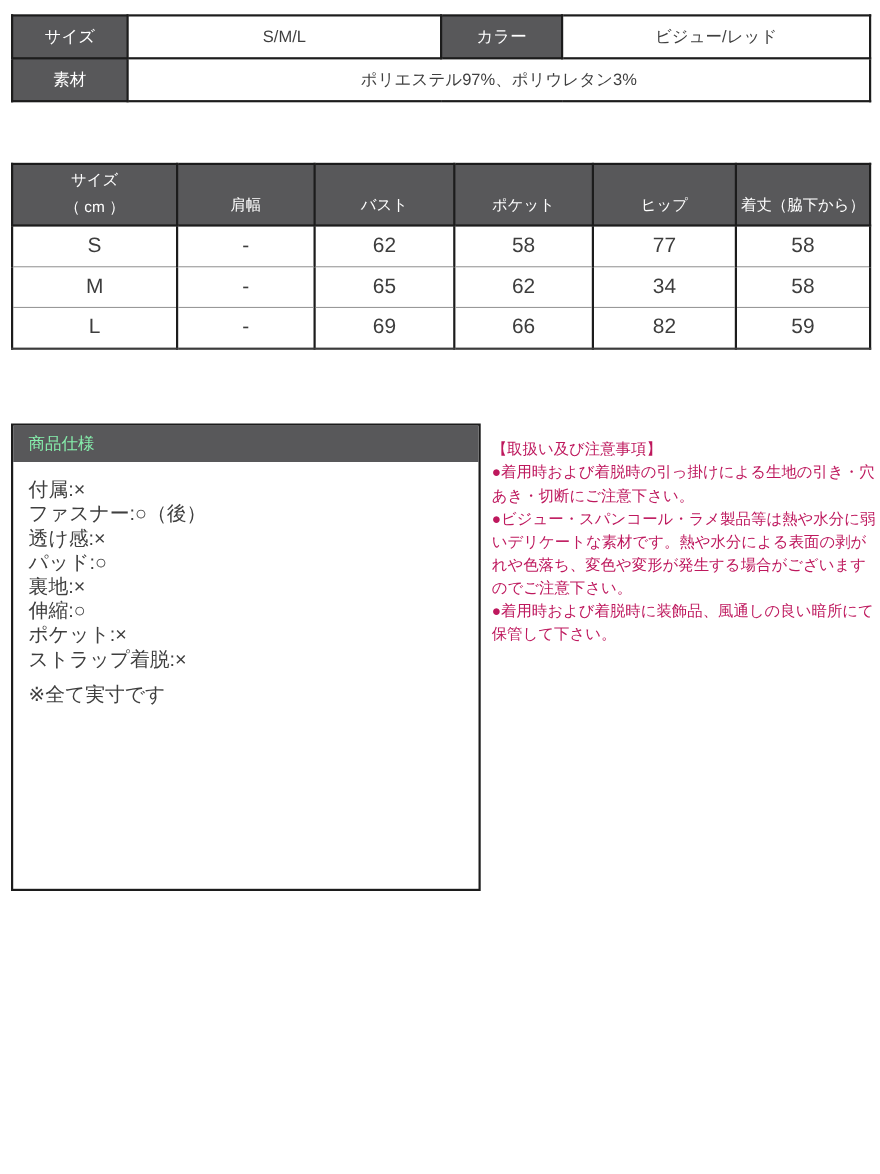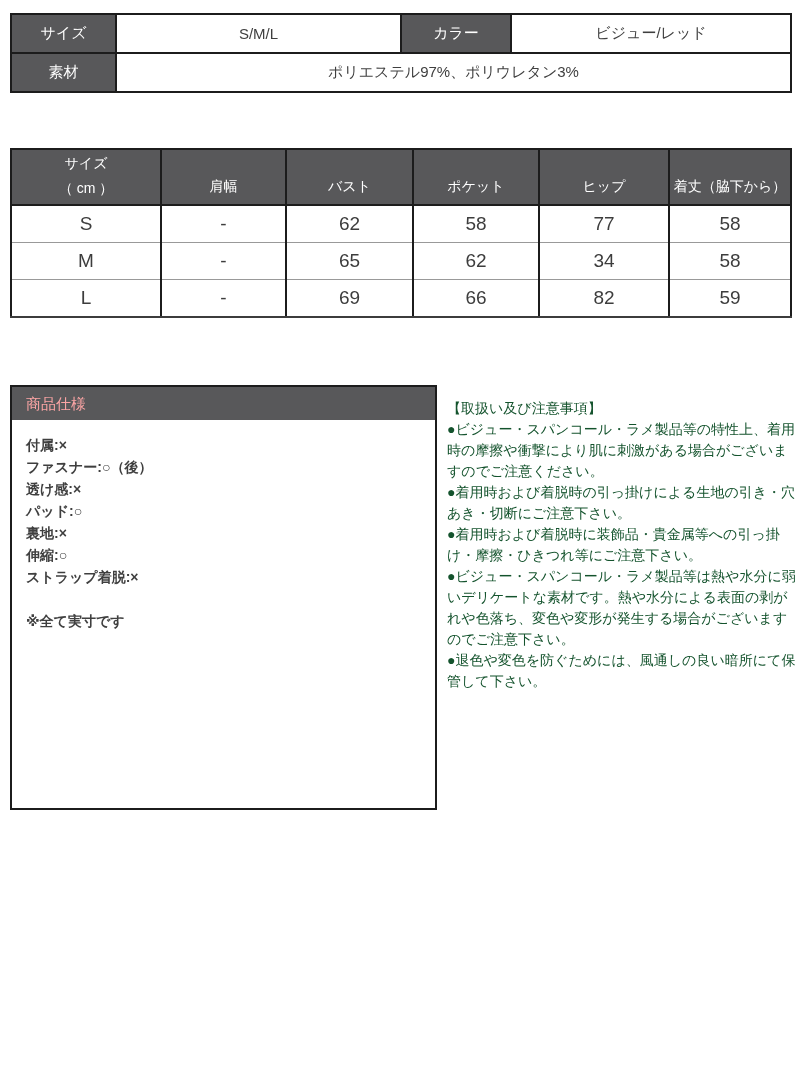--- a/index.html
+++ b/index.html
@@ -73,43 +73,42 @@
   
   .spec-box {
     position: absolute;
     left: 10px; top: 385px;
     width: 423px; height: 421px;
     border: 2px solid #1c1c1c;
     background: #ffffff;
   }
   .spec-box-header {
     background: #58585a;
-    color: #fca5a5;
+    color: #86efac;
     font-size: 15px;
     height: 33px;
     line-height: 33px;
     padding-left: 14px;
   }
   .spec-list {
     padding: 14px 10px 0 14px;
-    font-size: 14px;
+    font-size: 18px;
     line-height: 22px;
-    font-weight: bold;
   }
   .spec-list .spec-item { min-height: 22px; }
-  .spec-note { margin-top: 22px; }
+  .spec-note { margin-top: 10px; }
 
   
   .precautions {
     position: absolute;
     left: 447px; top: 398px;
     width: 349px;
     font-size: 14px;
     line-height: 21px;
-    color: #14532d;
+    color: #be185d;
   }
   .precautions-title { }
   .precaution-item { }
 </style>
 </head>
 <body>
 
 <table class="info-table">
   <colgroup>
     <col style="width:105px">
@@ -181,25 +180,24 @@
 
 <div class="spec-box">
   <div class="spec-box-header">商品仕様</div>
   <div class="spec-list">
     <div class="spec-item">付属:×</div>
     <div class="spec-item">ファスナー:○（後）</div>
     <div class="spec-item">透け感:×</div>
     <div class="spec-item">パッド:○</div>
     <div class="spec-item">裏地:×</div>
     <div class="spec-item">伸縮:○</div>
+    <div class="spec-item">ポケット:×</div>
     <div class="spec-item">ストラップ着脱:×</div>
     <div class="spec-item spec-note">※全て実寸です</div>
   </div>
 </div>
 
 <div class="precautions">
   <div class="precautions-title">【取扱い及び注意事項】</div>
-  <div class="precaution-item">●ビジュー・スパンコール・ラメ製品等の特性上、着用時の摩擦や衝撃により肌に刺激がある場合がございますのでご注意ください。</div>
   <div class="precaution-item">●着用時および着脱時の引っ掛けによる生地の引き・穴あき・切断にご注意下さい。</div>
-  <div class="precaution-item">●着用時および着脱時に装飾品・貴金属等への引っ掛け・摩擦・ひきつれ等にご注意下さい。</div>
   <div class="precaution-item">●ビジュー・スパンコール・ラメ製品等は熱や水分に弱いデリケートな素材です。熱や水分による表面の剥がれや色落ち、変色や変形が発生する場合がございますのでご注意下さい。</div>
-  <div class="precaution-item">●退色や変色を防ぐためには、風通しの良い暗所にて保管して下さい。</div>
+  <div class="precaution-item">●着用時および着脱時に装飾品、風通しの良い暗所にて保管して下さい。</div>
 </div>
 
 </body></html>

